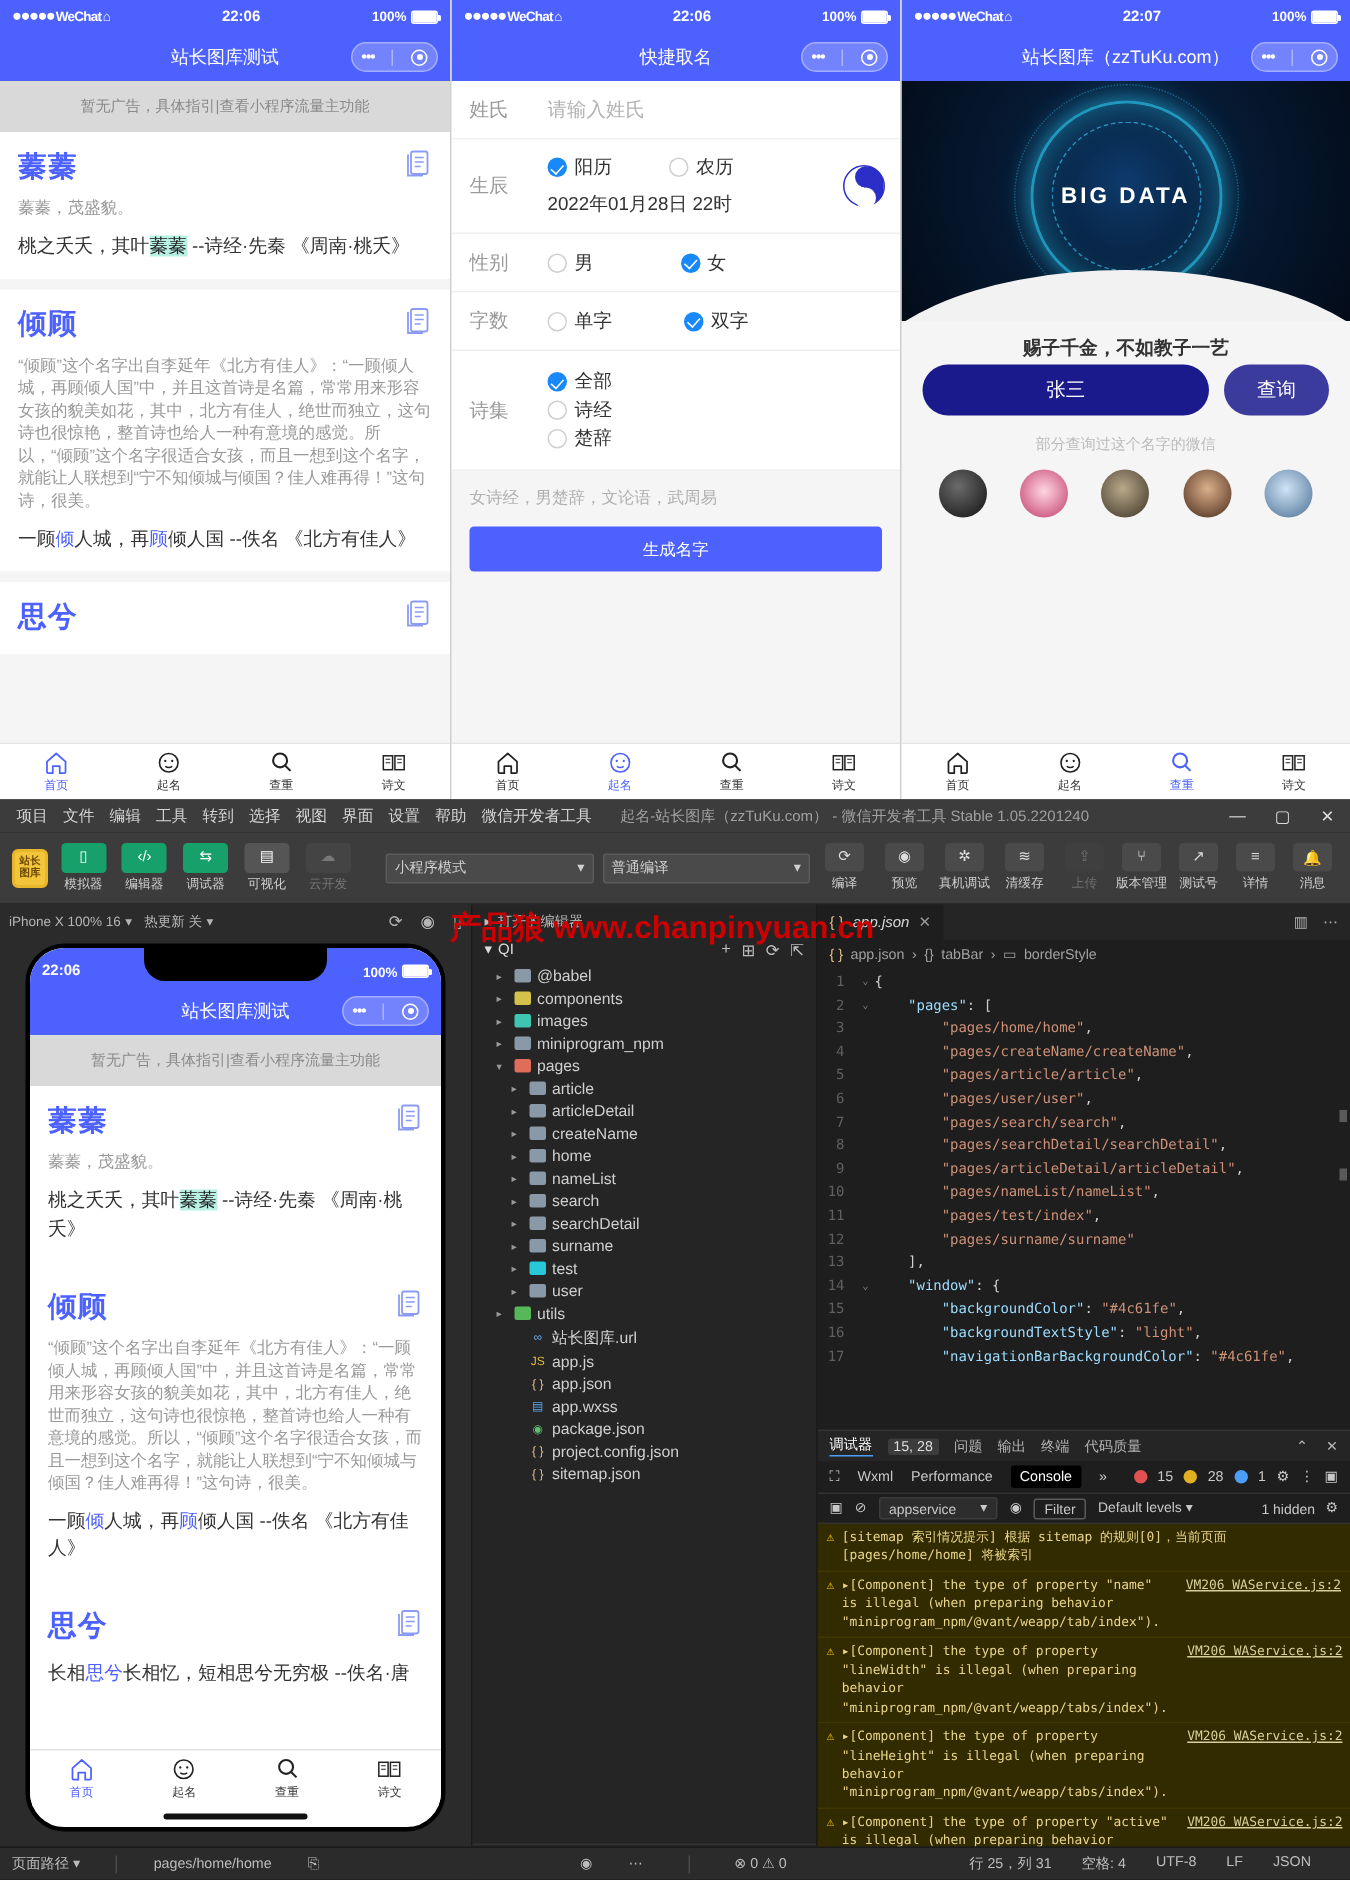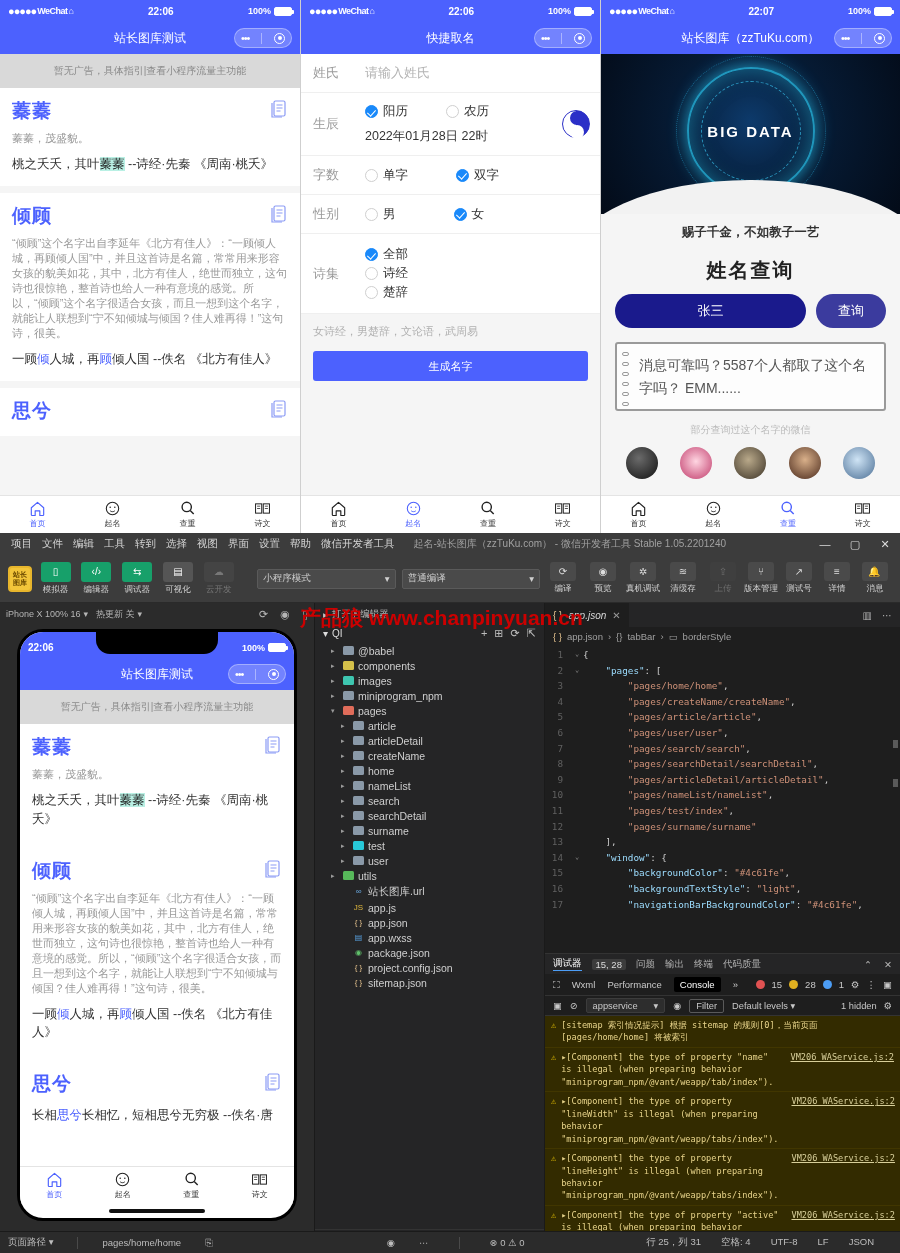--- a/index.html
+++ b/index.html
@@ -358,43 +358,43 @@
               <span class="radio"></span>
               <span>农历</span>
             </div>
         </div>
         <div class="fval" style="margin-top:8px;">2022年01月28日 22时</div>
       </div>
       <div class="taiji"></div>
     </div>
 
     <div class="frow">
+      <div class="flabel">性别</div>
+      <div class="opts" style="gap:58px;">
+        <div class="opt">
+            <span class="radio"></span>
+            <span>男</span>
+          </div>
+        <div class="opt">
+            <span class="radio on"></span>
+            <span>女</span>
+          </div>
+      </div>
+    </div>
+
+    <div class="frow">
       <div class="flabel">字数</div>
       <div class="opts" style="gap:48px;">
         <div class="opt">
             <span class="radio"></span>
             <span>单字</span>
           </div>
         <div class="opt">
             <span class="radio on"></span>
             <span>双字</span>
-          </div>
-      </div>
-    </div>
-
-    <div class="frow">
-      <div class="flabel">性别</div>
-      <div class="opts" style="gap:58px;">
-        <div class="opt">
-            <span class="radio"></span>
-            <span>男</span>
-          </div>
-        <div class="opt">
-            <span class="radio on"></span>
-            <span>女</span>
           </div>
       </div>
     </div>
 
     <div class="frow">
       <div class="flabel">诗集</div>
       <div>
         <div class="opt" style="margin:2px 0;">
             <span class="radio on"></span>
             <span>全部</span>
@@ -478,38 +478,26 @@
       <div class="ring3"></div>
         <div class="ring"></div>
         <div class="ring2"></div>
       <div class="bd">BIG DATA</div>
       <div class="curve"></div>
     </div>
 
     <div class="slogan">
       <div>赐子千金，不如教子一艺</div>
     </div>
-    <div class="bigtitle">姓名查询</div>
 
     <div class="searchrow">
       <div class="namebox">张三</div>
       <div class="qbtn">查询</div>
     </div>
 
-    <div class="notebox">
-      <div class="spiral">
-          <i></i>
-          <i></i>
-          <i></i>
-          <i></i>
-          <i></i>
-          <i></i>
-        </div>
-      <p>消息可靠吗？5587个人都取了这个名字吗？ EMM......</p>
-    </div>
     <div class="subnote">部分查询过这个名字的微信</div>
     <div class="avatars">
       <div class="av av1"></div>
       <div class="av av2"></div>
       <div class="av av3"></div>
       <div class="av av4"></div>
       <div class="av av5"></div>
     </div>
 
     <div class="tabbar">

